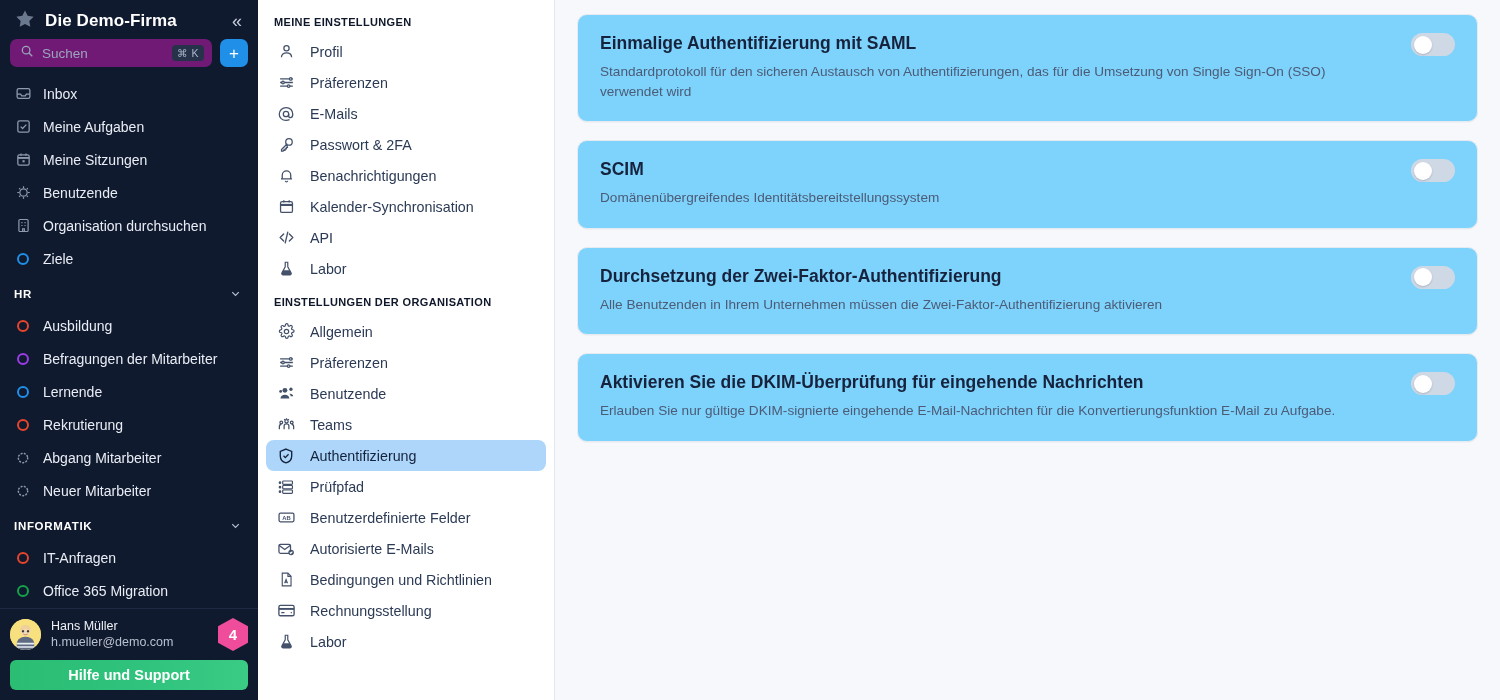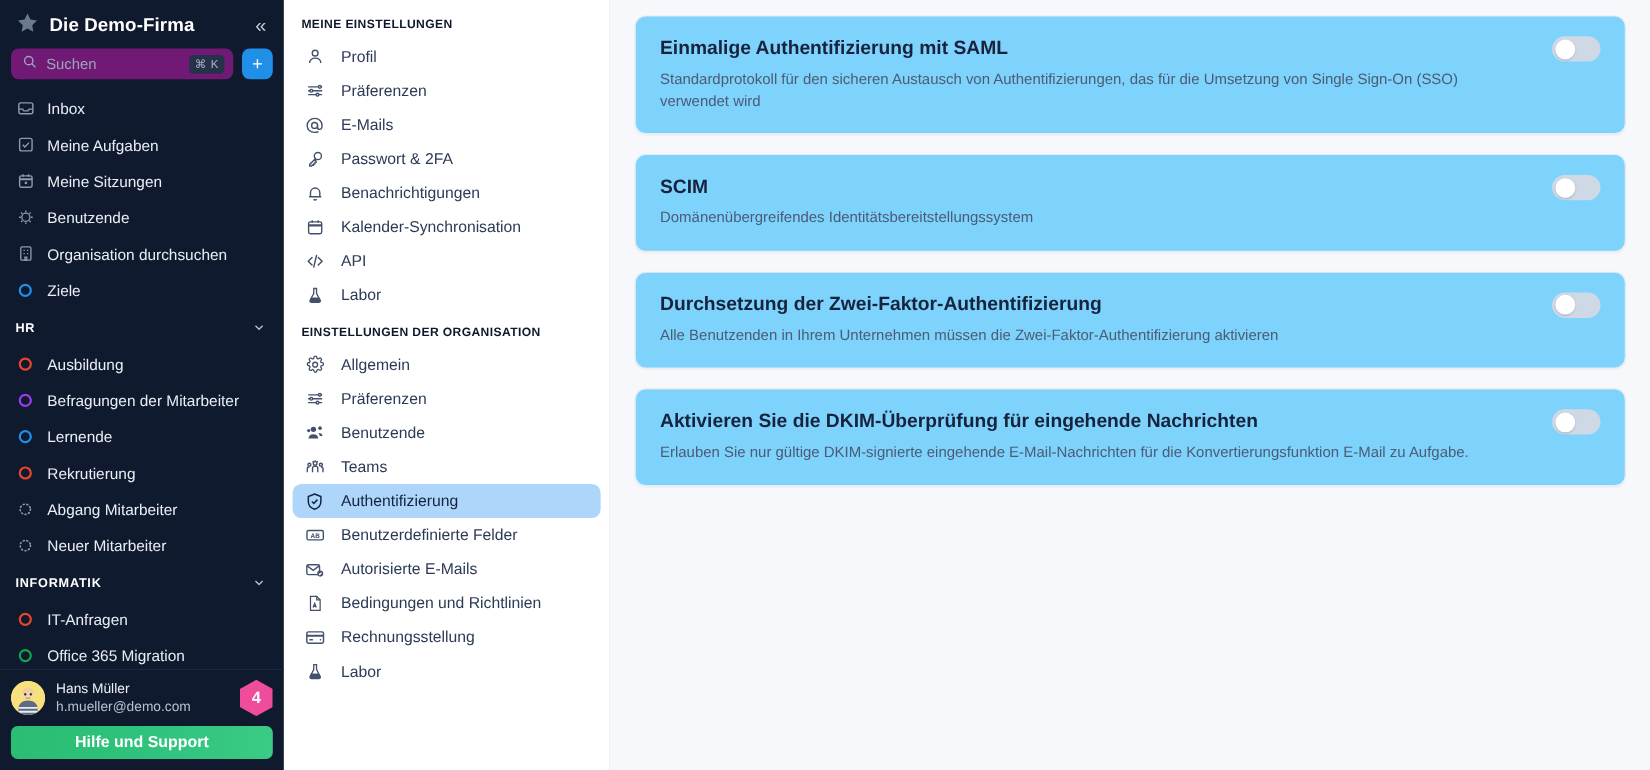--- a/index.html
+++ b/index.html
@@ -15,21 +15,21 @@
   .sidebar {
     width: 258px; height: 700px; flex: 0 0 258px;
     background: #101a2e;
     color: #e6eaf2;
     display: flex; flex-direction: column;
     position: relative;
   }
   .sb-head {
     display: flex; align-items: center; gap: 9px;
     padding: 12px 12px 10px 14px;
-    height: 44px;
+    height: 39px;
   }
   .sb-star { flex: 0 0 auto; display: block; }
   .sb-title {
     font-size: 17px; font-weight: 700; color: #ffffff;
     letter-spacing: .1px; flex: 1 1 auto; white-space: nowrap;
   }
   .sb-collapse {
     color: #c4ccdb; font-size: 18px; line-height: 1; cursor: pointer;
     padding: 0 4px; flex: 0 0 auto;
   }
@@ -491,20 +491,33 @@
     <div class="set-item active">
       <span class="sico">
         <svg width="18" height="18" viewBox="0 0 24 24" fill="none" stroke="currentColor" stroke-width="1.8">
             <path d="M12 2.8l7.6 3v6.1c0 4.4-3.1 8-7.6 9.3-4.5-1.3-7.6-4.9-7.6-9.3V5.8z"></path>
             <path d="M8.7 11.8l2.4 2.4 4.3-4.6"></path>
           </svg>
       </span>
       <span class="slbl">Authentifizierung</span>
     </div>
 
+    <div class="set-item">
+      <span class="sico">
+        <svg width="18" height="18" viewBox="0 0 24 24" fill="none" stroke="currentColor" stroke-width="1.6">
+            <rect x="7.6" y="4" width="13" height="4.4" rx="1.1"></rect>
+            <rect x="7.6" y="10" width="13" height="4.4" rx="1.1"></rect>
+            <rect x="7.6" y="16" width="13" height="4.4" rx="1.1"></rect>
+            <circle cx="4" cy="6.2" r="1" fill="currentColor"></circle>
+            <circle cx="4" cy="12.2" r="1" fill="currentColor"></circle>
+            <circle cx="4" cy="18.2" r="1" fill="currentColor"></circle>
+          </svg>
+      </span>
+      <span class="slbl">Prüfpfad</span>
+    </div>
 
     <div class="set-item">
       <span class="sico">
         <svg width="19" height="19" viewBox="0 0 24 24" fill="none" stroke="currentColor" stroke-width="1.6">
             <rect x="2.6" y="6.6" width="18.8" height="10.8" rx="1.8"></rect>
             <text x="12" y="15" font-size="7.4" fill="currentColor" stroke="none" text-anchor="middle" font-family="Liberation Sans, sans-serif" font-weight="700">AB</text>
           </svg>
       </span>
       <span class="slbl">Benutzerdefinierte Felder</span>
     </div>

